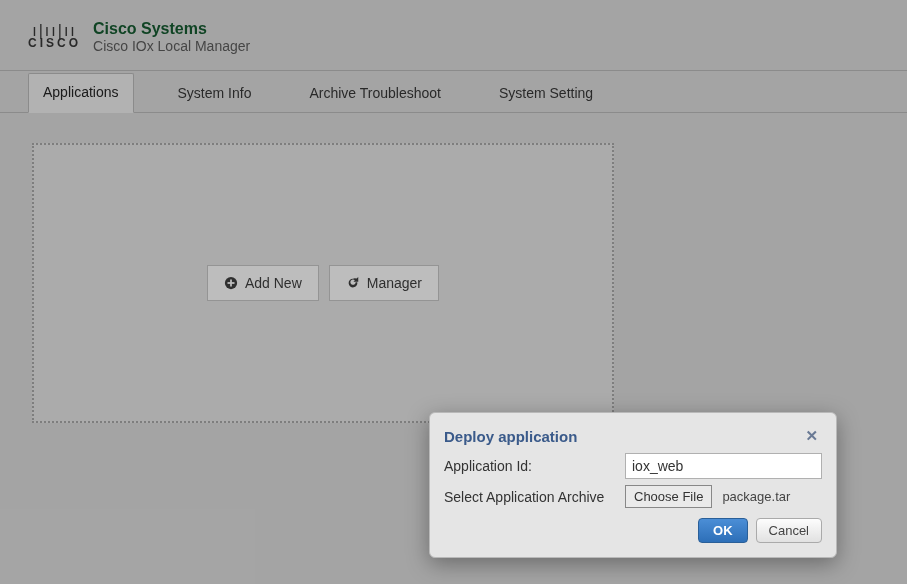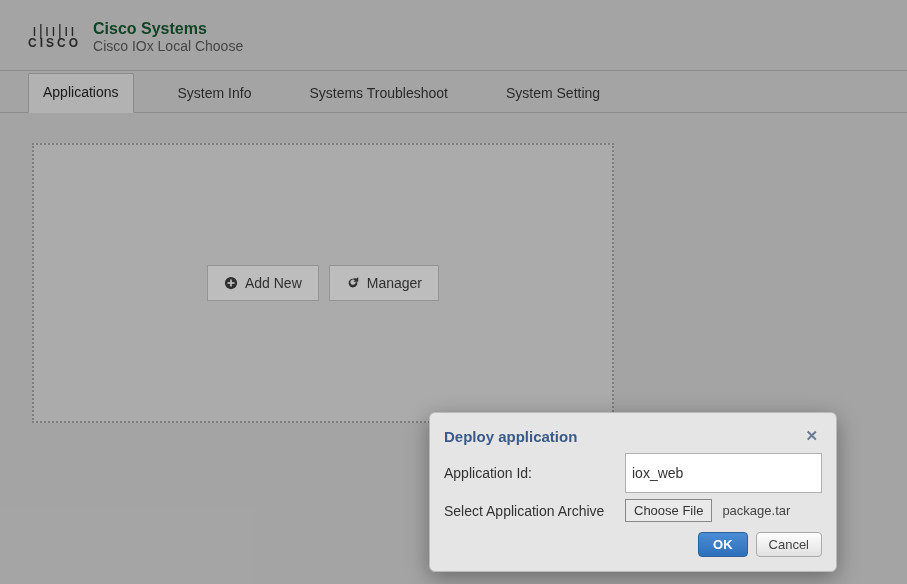--- a/index.html
+++ b/index.html
@@ -142,21 +142,21 @@
     }
     .form-label {
       width: 175px;
       color: #333;
       font-size: 14px;
     }
     .text-input {
       flex: 1;
       height: 22px;
       border: 1px solid #b0b0b0;
-      padding: 19px 6px;
+      padding: 12px 6px;
       font-size: 14px;
       font-family: inherit;
       color: #333;
       background: #fff;
     }
     .file-btn {
       border: 1px solid #888;
       background: #eaeaea;
       padding: 3px 8px;
       font-size: 13px;
@@ -201,28 +201,28 @@
 <body>
 
 <div class="page">
   <div class="header">
     <div class="cisco-logo">
       <div class="bars">ı|ıı|ıı</div>
       <div class="word">CISCO</div>
     </div>
     <div class="title-block">
       <div class="company">Cisco Systems</div>
-      <div class="product">Cisco IOx Local Choose</div>
+      <div class="product">Cisco IOx Local Manager</div>
     </div>
   </div>
 
   <div class="tabs">
     <div class="tab active">Applications</div>
     <div class="tab">System Info</div>
-    <div class="tab">Systems Troubleshoot</div>
+    <div class="tab">Archive Troubleshoot</div>
     <div class="tab">System Setting</div>
   </div>
 
   <div class="content">
     <div class="dropzone">
       <button class="btn">
         <svg viewBox="0 0 16 16">
             <circle cx="8" cy="8" r="7" fill="#3a3a3a"></circle>
             <rect x="7" y="4" width="2" height="8" fill="#e7e7e7"></rect>
             <rect x="4" y="7" width="8" height="2" fill="#e7e7e7"></rect>

